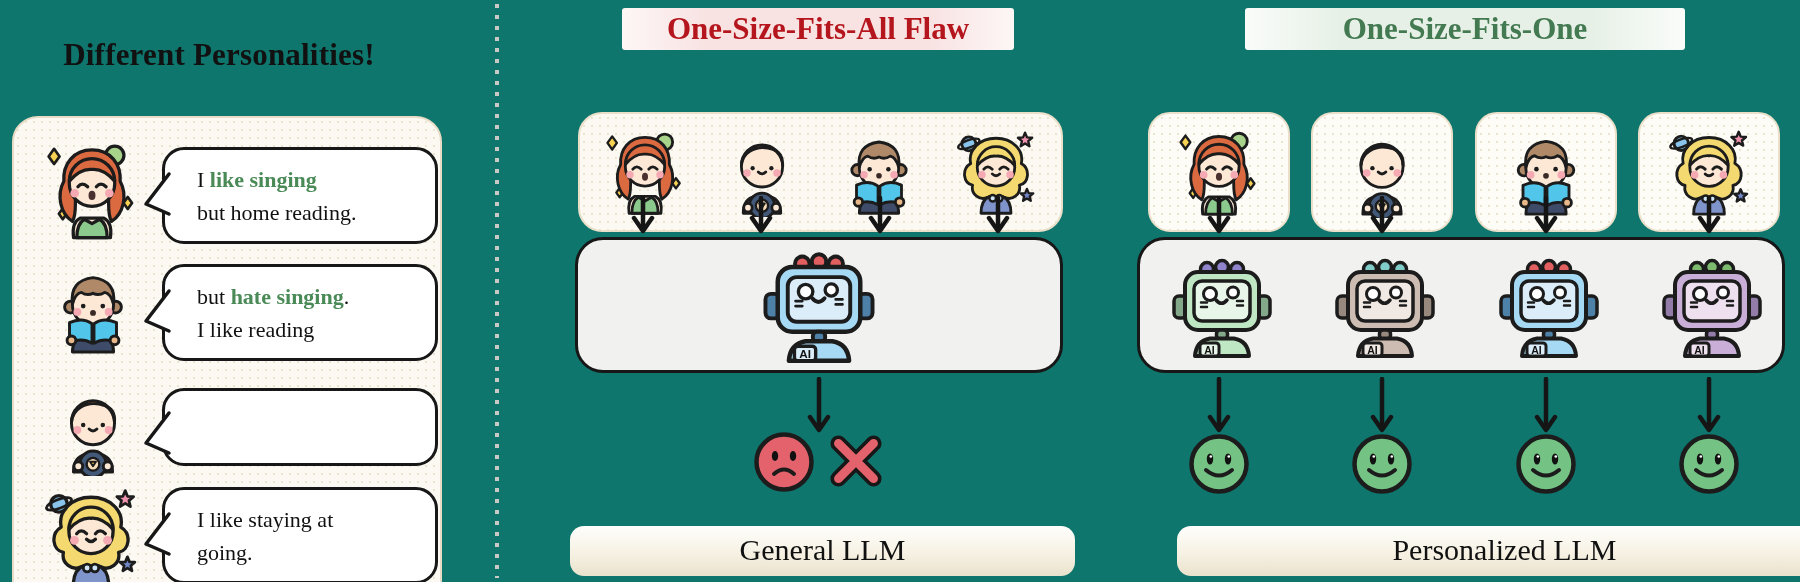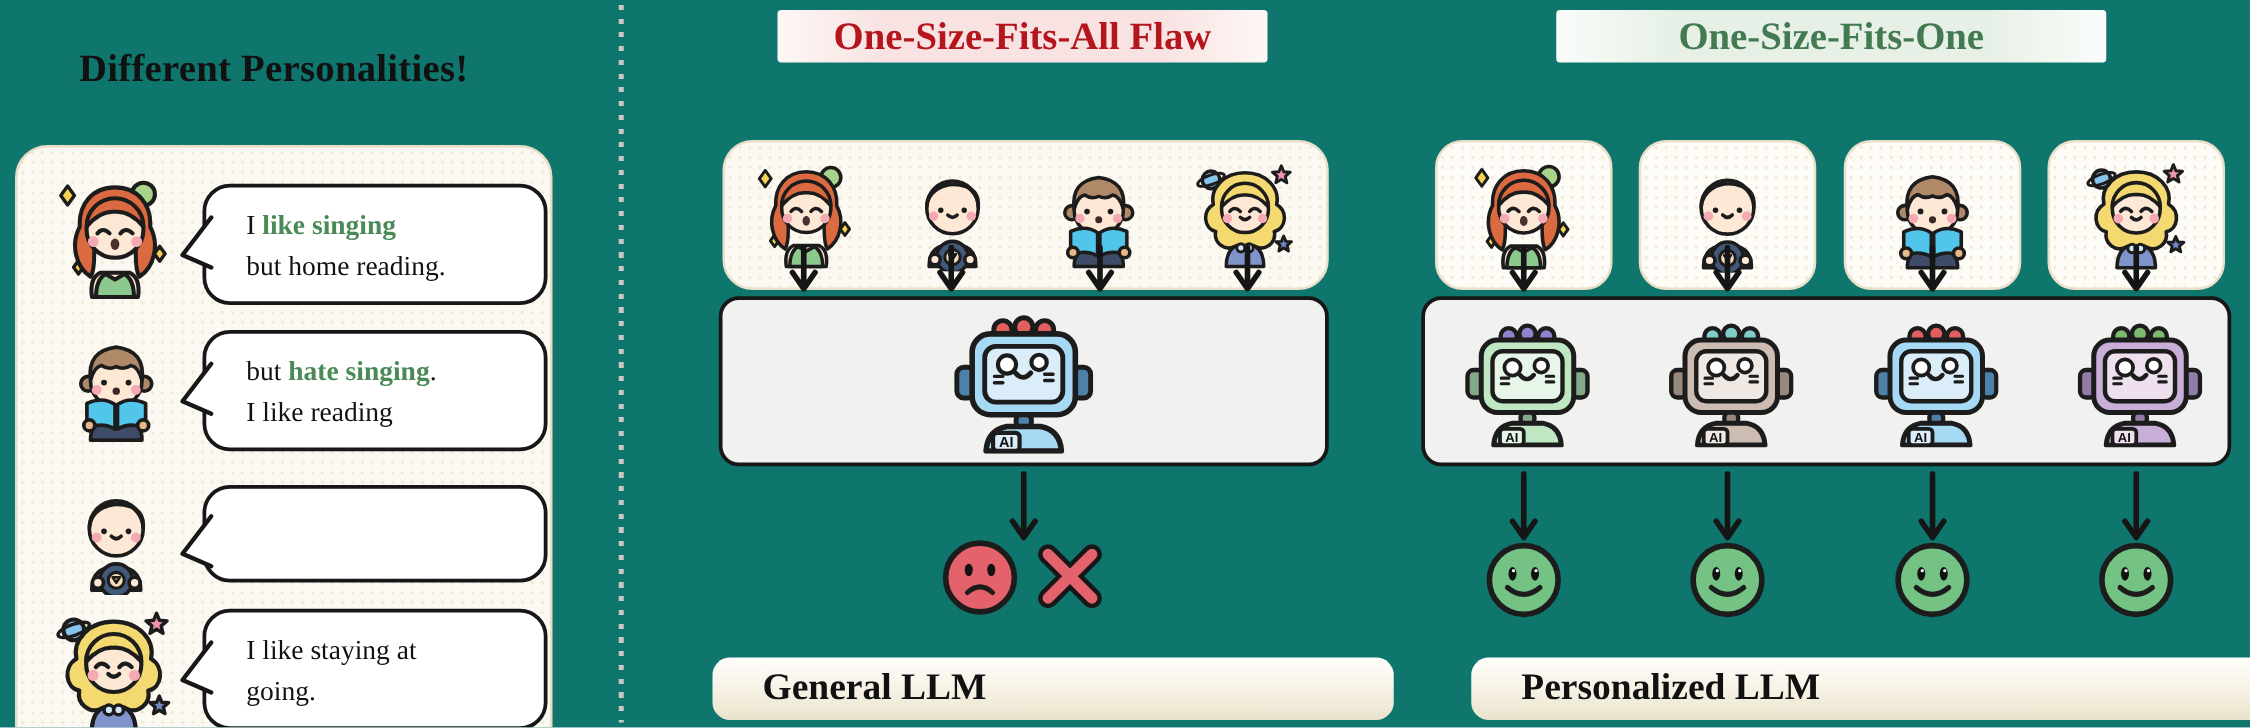--- a/index.html
+++ b/index.html
@@ -31,24 +31,24 @@
   .divider{position:absolute;left:495px;top:4px;width:4px;height:574px;
     background:repeating-linear-gradient(to bottom,#c9c9c6 0 4px,transparent 4px 11px);}
   
   .titlebar{position:absolute;top:8px;height:42px;text-align:center;line-height:42px;
     font-size:31px;font-weight:bold;border-radius:3px;font-family:Liberation Serif, serif;}
   .userbox{position:absolute;top:72px;height:120px;border:2.5px solid #eadfc9;border-radius:24px;
     box-sizing:border-box;display:flex;align-items:center;justify-content:space-between;padding:0 20px;}
   .cell-row{position:absolute;display:flex;justify-content:space-between;}
   .cell{display:flex;align-items:center;justify-content:center;}
   .graybox{position:absolute;top:237px;height:136px;background:#f1f1ef;
-    border:3.5px solid #171717;border-radius:16px;box-sizing:border-box;}
+    border:3.5px solid #171717;border-radius:28px;box-sizing:border-box;}
   .labelbar{position:absolute;top:526px;height:50px;border-radius:14px;
     background:linear-gradient(180deg,#fefefc 0%,#f6f1e3 55%,#e9e2cc 100%);
-    text-align:left;line-height:48px;font-size:30px;font-weight:bold;padding-left:40px;}
+    text-align:center;line-height:48px;font-size:30px;font-weight:normal;}
   
   .mid-titlebar{left:622px;width:392px;}
   .mid-userbox{left:578px;width:485px;}
   .mid-arrows{left:578px;width:485px;top:196px;padding:0 20px;box-sizing:border-box;}
   .mid-graybox{left:575px;width:488px;display:flex;align-items:center;justify-content:center;}
   .mid-arrow2{left:575px;width:488px;top:377px;justify-content:center;}
   .mid-outcome{left:575px;width:488px;top:430px;justify-content:center;gap:9px;}
   .mid-labelbar{left:570px;width:505px;}
   
   .rp-titlebar{left:1245px;width:440px;}

